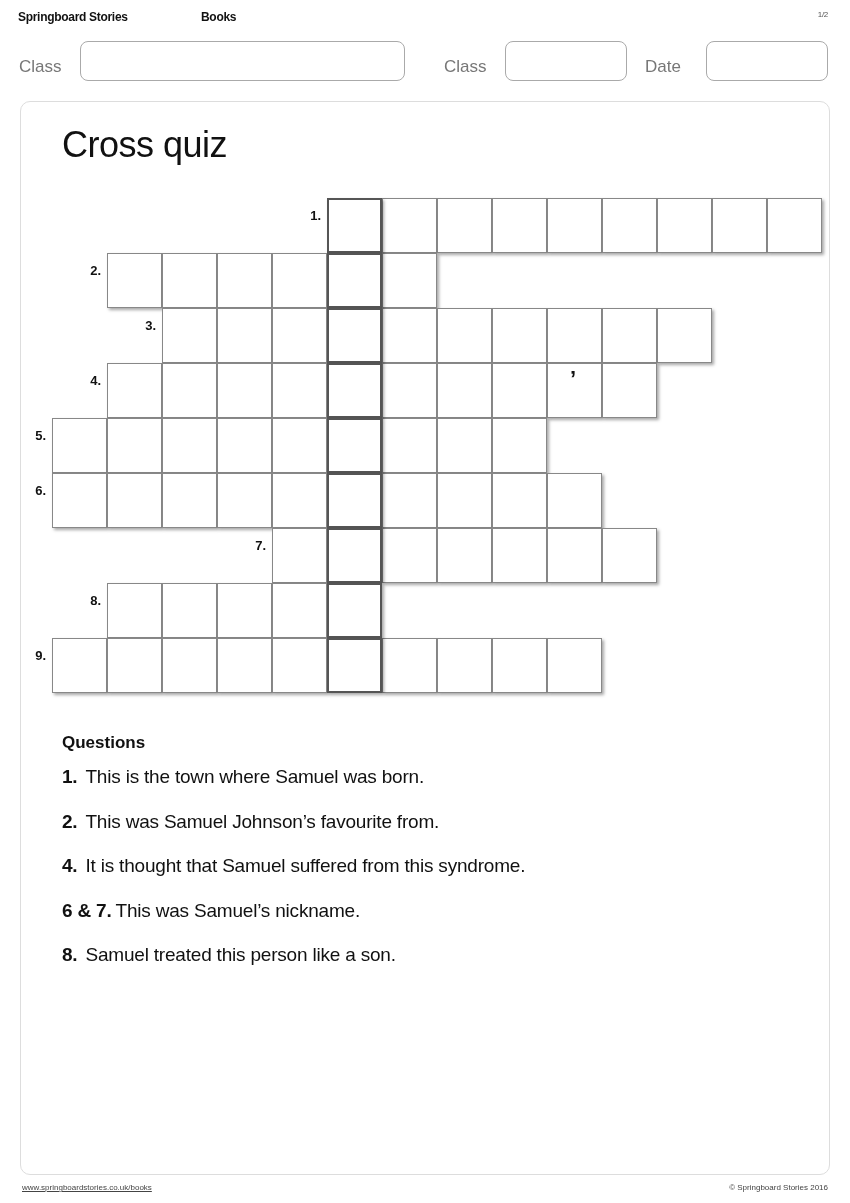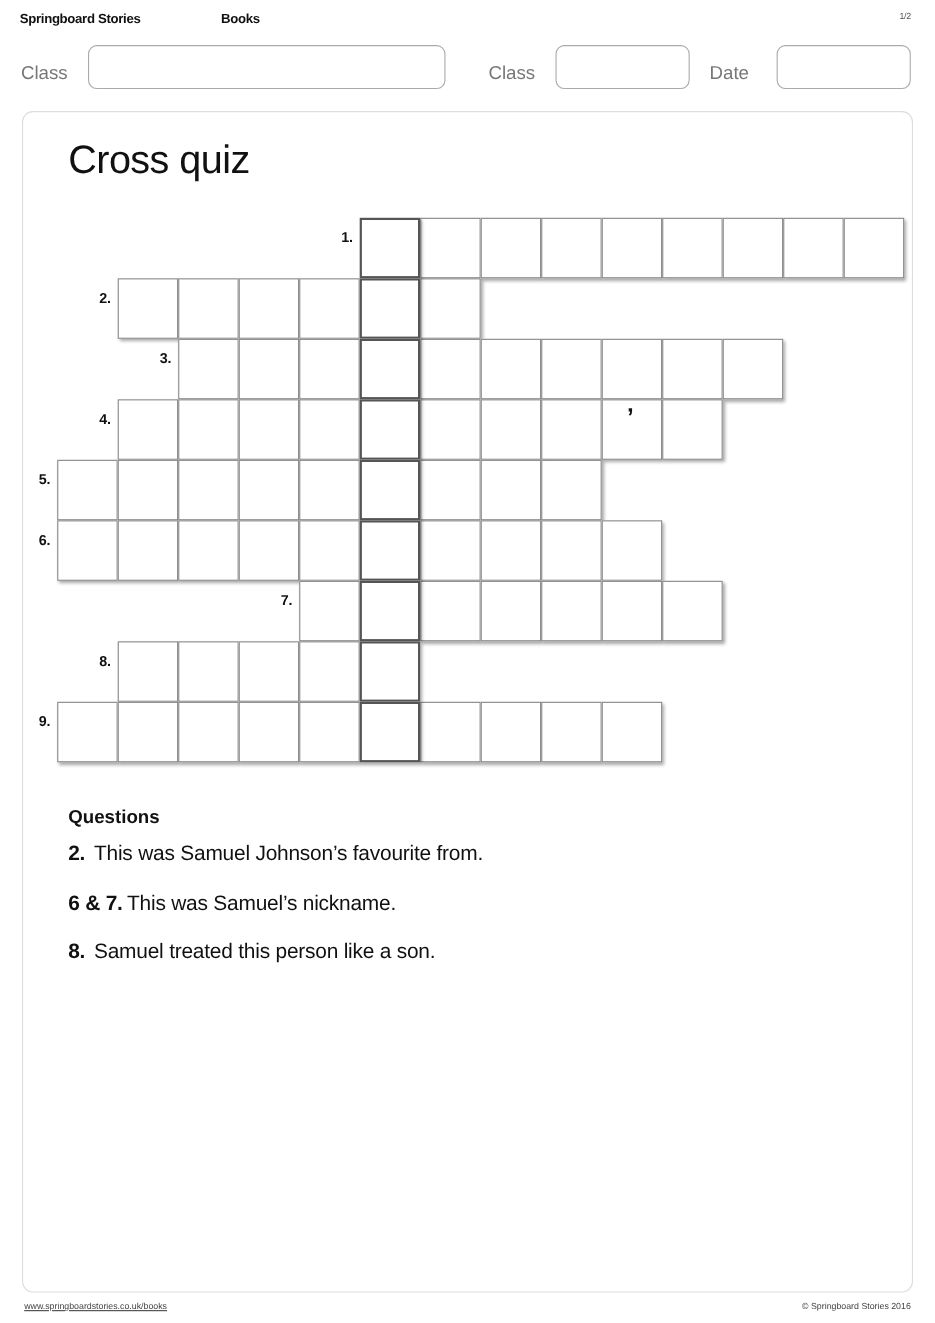--- a/index.html
+++ b/index.html
@@ -134,20 +134,22 @@
     <div class="cell key" style="left: 327px; top: 638px;"></div>
     <div class="cell" style="left: 382px; top: 638px;"></div>
     <div class="cell" style="left: 437px; top: 638px;"></div>
     <div class="cell" style="left: 492px; top: 638px;"></div>
     <div class="cell" style="left: 547px; top: 638px;"></div>
   </div>
 
 <div class="questions">
   <div class="q-heading">Questions</div>
   <div id="q-list">
+      <div class="q-item"><span class="num">1.</span><span>This is the town where Samuel was born.</span></div>
       <div class="q-item"><span class="num">2.</span><span>This was Samuel Johnson’s favourite from.</span></div>
+      <div class="q-item"><span class="num">4.</span><span>It is thought that Samuel suffered from this syndrome.</span></div>
       <div class="q-item"><span class="num combo">6 &amp; 7.</span><span>This was Samuel’s nickname.</span></div>
       <div class="q-item"><span class="num">8.</span><span>Samuel treated this person like a son.</span></div>
     </div>
 </div>
 
 <span class="footer" style="left:22px;text-decoration:underline;">www.springboardstories.co.uk/books</span>
 <span class="footer" style="right:22px;">© Springboard Stories 2016</span>
 
 </body></html>

